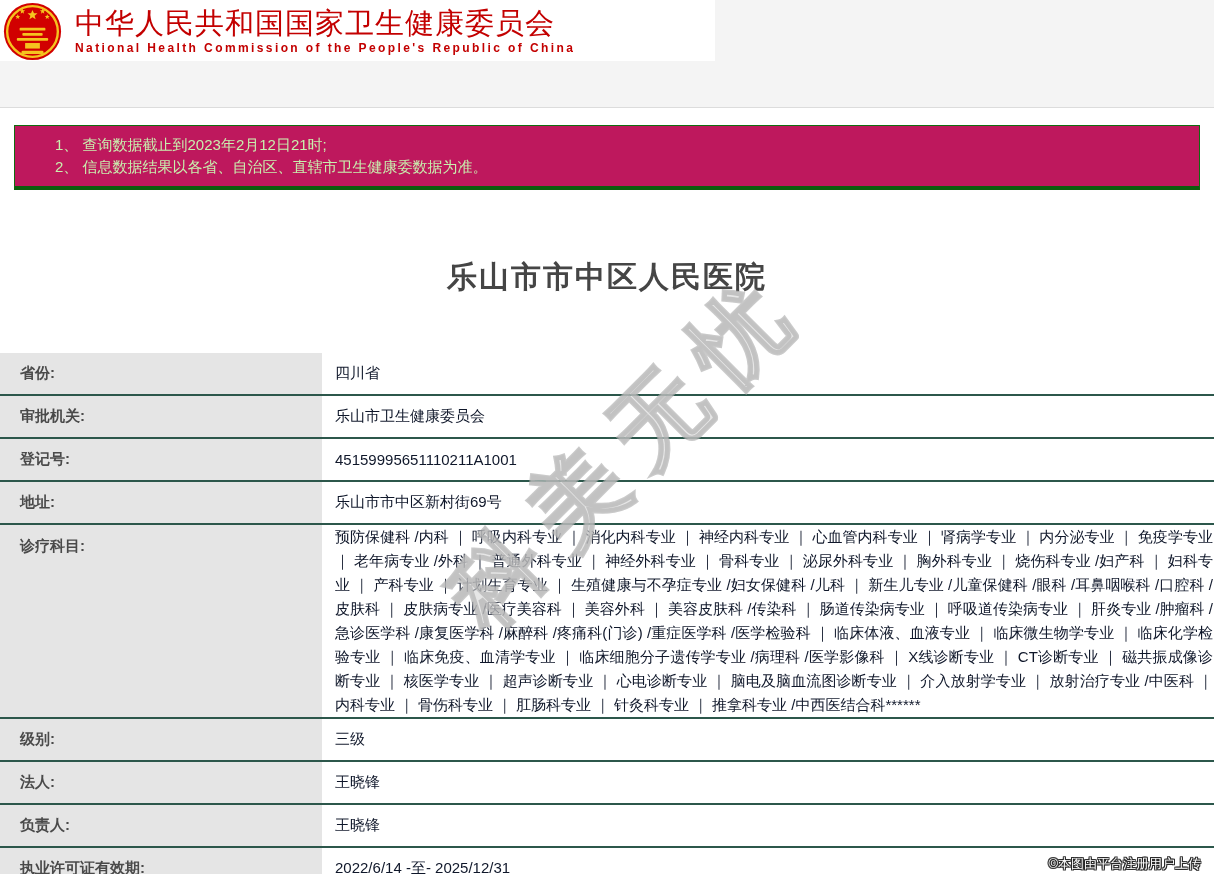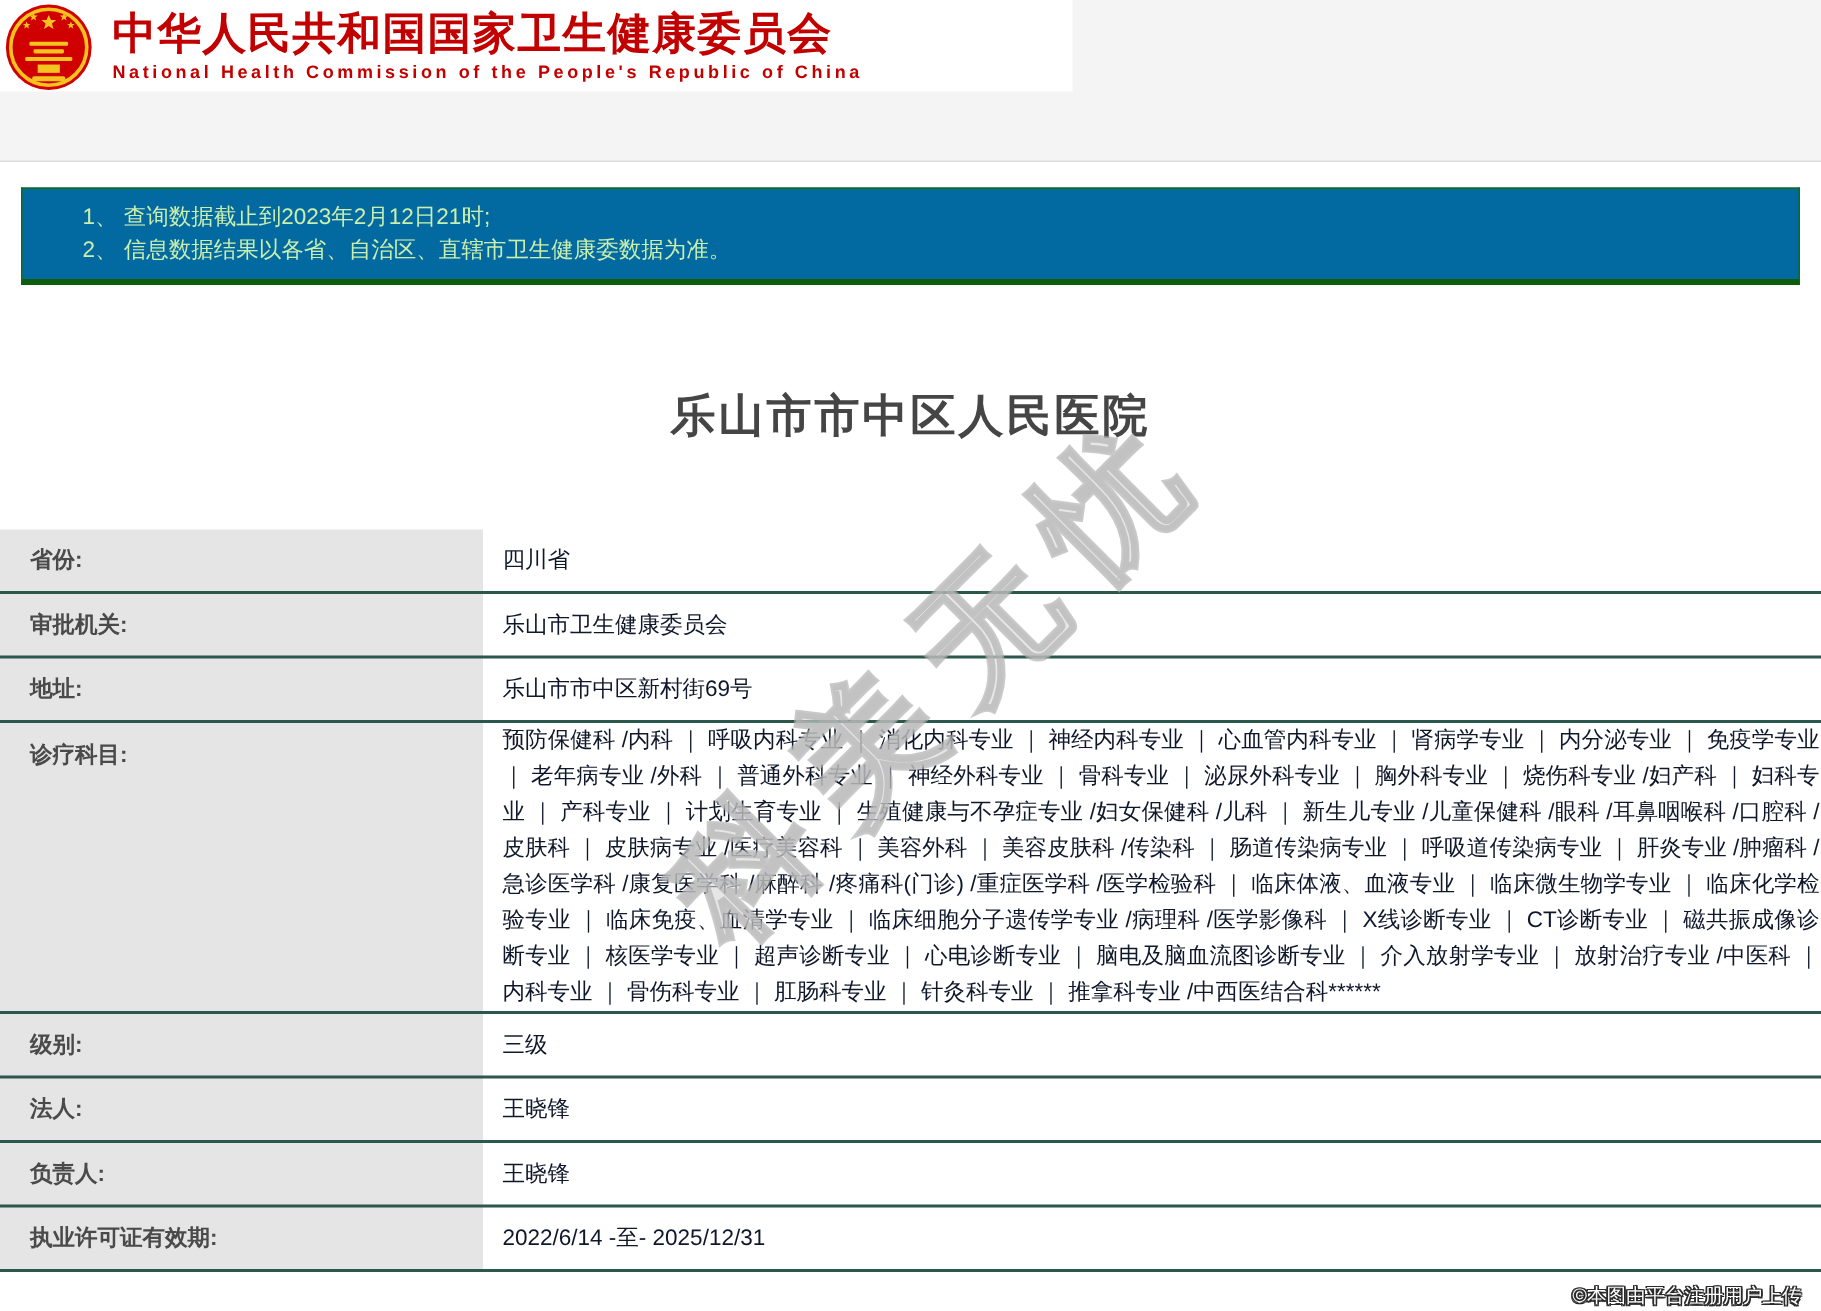--- a/index.html
+++ b/index.html
@@ -5,25 +5,25 @@
   html,body{margin:0;padding:0;}
   body{
     width:1214px;height:874px;position:relative;overflow:hidden;
     background:#ffffff;font-family:"Liberation Sans","DejaVu Sans",sans-serif;
   }
   
   .top-band{height:107px;background:#f4f4f4;border-bottom:1px solid #dcdcdc;}
   .header-box{width:715px;height:61px;background:#ffffff;display:flex;align-items:center;}
   .emblem{width:59px;height:59px;margin:1px 13px 0 3px;flex:0 0 auto;}
   .header-titles{display:flex;flex-direction:column;justify-content:center;}
-  .header-title-cn{font-size:29px;font-weight:bold;color:#c30000;letter-spacing:1px;line-height:32px;}
+  .header-title-cn{font-size:29px;font-weight:normal;color:#c30000;letter-spacing:1px;line-height:32px;}
   .header-title-en{font-size:12px;font-weight:bold;color:#c30000;letter-spacing:2.4px;margin-top:2px;}
   
   .notice{
-    margin:17px 14px 0 14px;background:#0369a1;border:1px solid #106c10;
+    margin:17px 14px 0 14px;background:#be185d;border:1px solid #106c10;
     border-bottom:4px solid #0c5e0c;padding:8px 10px 8px 40px;
     color:#c9efae;font-size:15px;line-height:22px;
   }
   .notice-line{white-space:nowrap;}
   
   .hospital-title{
     text-align:center;font-size:30px;color:#454545;font-weight:600;
     letter-spacing:2px;padding:47px 0 35px 0;
   }
   
@@ -94,20 +94,24 @@
   <tbody>
     <tr>
       <td class="cell-label">省份:</td>
       <td class="cell-value">四川省</td>
     </tr>
     <tr>
       <td class="cell-label">审批机关:</td>
       <td class="cell-value">乐山市卫生健康委员会</td>
     </tr>
     <tr>
+      <td class="cell-label">登记号:</td>
+      <td class="cell-value">45159995651110211A1001</td>
+    </tr>
+    <tr>
       <td class="cell-label">地址:</td>
       <td class="cell-value">乐山市市中区新村街69号</td>
     </tr>
     <tr class="row-subjects">
       <td class="cell-label">诊疗科目:</td>
       <td class="cell-value">预防保健科 /内科 ｜ 呼吸内科专业 ｜ 消化内科专业 ｜ 神经内科专业 ｜ 心血管内科专业 ｜ 肾病学专业 ｜ 内分泌专业 ｜ 免疫学专业 ｜ 老年病专业 /外科 ｜ 普通外科专业 ｜ 神经外科专业 ｜ 骨科专业 ｜ 泌尿外科专业 ｜ 胸外科专业 ｜ 烧伤科专业 /妇产科 ｜ 妇科专业 ｜ 产科专业 ｜ 计划生育专业 ｜ 生殖健康与不孕症专业 /妇女保健科 /儿科 ｜ 新生儿专业 /儿童保健科 /眼科 /耳鼻咽喉科 /口腔科 /皮肤科 ｜ 皮肤病专业 /医疗美容科 ｜ 美容外科 ｜ 美容皮肤科 /传染科 ｜ 肠道传染病专业 ｜ 呼吸道传染病专业 ｜ 肝炎专业 /肿瘤科 /急诊医学科 /康复医学科 /麻醉科 /疼痛科(门诊) /重症医学科 /医学检验科 ｜ 临床体液、血液专业 ｜ 临床微生物学专业 ｜ 临床化学检验专业 ｜ 临床免疫、血清学专业 ｜ 临床细胞分子遗传学专业 /病理科 /医学影像科 ｜ X线诊断专业 ｜ CT诊断专业 ｜ 磁共振成像诊断专业 ｜ 核医学专业 ｜ 超声诊断专业 ｜ 心电诊断专业 ｜ 脑电及脑血流图诊断专业 ｜ 介入放射学专业 ｜ 放射治疗专业 /中医科 ｜ 内科专业 ｜ 骨伤科专业 ｜ 肛肠科专业 ｜ 针灸科专业 ｜ 推拿科专业 /中西医结合科******</td>
     </tr>
     <tr>
       <td class="cell-label">级别:</td>
       <td class="cell-value">三级</td>

